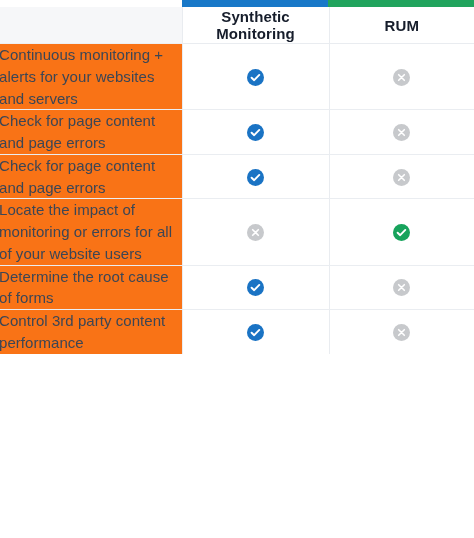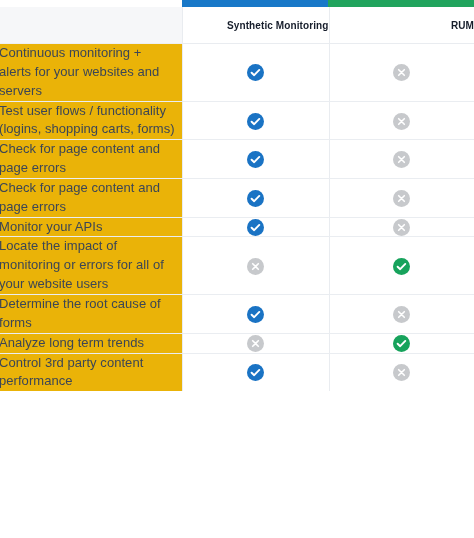--- a/index.html
+++ b/index.html
@@ -49,25 +49,25 @@
   }
   table.cmp col.c-feature { width: 182px; }
   table.cmp col.c-syn     { width: 147px; }
   table.cmp col.c-rum     { width: 145px; }
 
   
   thead th {
     height: 36px;
     padding: 0;
     background: #ffffff;
-    font-size: 10px;
+    font-size: 15px;
     font-weight: bold;
     color: #161d2b;
     letter-spacing: 0.1px;
-    text-align: right;
+    text-align: center;
     vertical-align: middle;
     border-bottom: 1px solid #e9ecf0;
   }
   thead th.th-feature {
     background: #f6f7f9;
     border-bottom: 1px solid #eef0f3;
   }
   thead th.th-syn {
     border-left: 1px solid #e9ecf0;
     border-right: 1px solid #e9ecf0;
@@ -76,23 +76,23 @@
   
   tbody td {
     padding: 0;
     vertical-align: middle;
     border-bottom: 1px solid #eaedf1;
     background: #ffffff;
   }
   tbody tr:last-child td { border-bottom: none; }
 
   td.feature-cell {
-    background: #eab308;
+    background: #f97316;
     padding: 0 6px 0 1px;
-    font-size: 13px;
+    font-size: 15px;
     line-height: 1.45;
     color: #3c4655;
     letter-spacing: 0.05px;
   }
   td.feature-cell .feature-text {
     display: block;
     margin-left: -2px;
   }
   td.icon-cell {
     text-align: center;
@@ -149,31 +149,20 @@
           </td>
           <td class="icon-cell syn"><span class="status-icon" style="background: rgb(26, 115, 196);"><svg viewBox="0 0 17 17" xmlns="http://www.w3.org/2000/svg">
                 <path d="M4.6 8.7 L7.2 11.2 L12.3 5.9" fill="none" stroke="#ffffff" stroke-width="1.9" stroke-linecap="round" stroke-linejoin="round"></path>
               </svg></span></td>
           <td class="icon-cell rum"><span class="status-icon" style="background: rgb(199, 201, 204);"><svg viewBox="0 0 17 17" xmlns="http://www.w3.org/2000/svg">
                 <path d="M5.7 5.7 L11.3 11.3 M11.3 5.7 L5.7 11.3" fill="none" stroke="#ffffff" stroke-width="1.6" stroke-linecap="round"></path>
               </svg></span></td>
         </tr>
         <tr>
           <td class="feature-cell">
-            <span class="feature-text">Test user flows / functionality (logins, shopping carts, forms)</span>
-          </td>
-          <td class="icon-cell syn"><span class="status-icon" style="background: rgb(26, 115, 196);"><svg viewBox="0 0 17 17" xmlns="http://www.w3.org/2000/svg">
-                <path d="M4.6 8.7 L7.2 11.2 L12.3 5.9" fill="none" stroke="#ffffff" stroke-width="1.9" stroke-linecap="round" stroke-linejoin="round"></path>
-              </svg></span></td>
-          <td class="icon-cell rum"><span class="status-icon" style="background: rgb(199, 201, 204);"><svg viewBox="0 0 17 17" xmlns="http://www.w3.org/2000/svg">
-                <path d="M5.7 5.7 L11.3 11.3 M11.3 5.7 L5.7 11.3" fill="none" stroke="#ffffff" stroke-width="1.6" stroke-linecap="round"></path>
-              </svg></span></td>
-        </tr>
-        <tr>
-          <td class="feature-cell">
             <span class="feature-text">Check for page content and page errors</span>
           </td>
           <td class="icon-cell syn"><span class="status-icon" style="background: rgb(26, 115, 196);"><svg viewBox="0 0 17 17" xmlns="http://www.w3.org/2000/svg">
                 <path d="M4.6 8.7 L7.2 11.2 L12.3 5.9" fill="none" stroke="#ffffff" stroke-width="1.9" stroke-linecap="round" stroke-linejoin="round"></path>
               </svg></span></td>
           <td class="icon-cell rum"><span class="status-icon" style="background: rgb(199, 201, 204);"><svg viewBox="0 0 17 17" xmlns="http://www.w3.org/2000/svg">
                 <path d="M5.7 5.7 L11.3 11.3 M11.3 5.7 L5.7 11.3" fill="none" stroke="#ffffff" stroke-width="1.6" stroke-linecap="round"></path>
               </svg></span></td>
         </tr>
         <tr>
@@ -182,60 +171,38 @@
           </td>
           <td class="icon-cell syn"><span class="status-icon" style="background: rgb(26, 115, 196);"><svg viewBox="0 0 17 17" xmlns="http://www.w3.org/2000/svg">
                 <path d="M4.6 8.7 L7.2 11.2 L12.3 5.9" fill="none" stroke="#ffffff" stroke-width="1.9" stroke-linecap="round" stroke-linejoin="round"></path>
               </svg></span></td>
           <td class="icon-cell rum"><span class="status-icon" style="background: rgb(199, 201, 204);"><svg viewBox="0 0 17 17" xmlns="http://www.w3.org/2000/svg">
                 <path d="M5.7 5.7 L11.3 11.3 M11.3 5.7 L5.7 11.3" fill="none" stroke="#ffffff" stroke-width="1.6" stroke-linecap="round"></path>
               </svg></span></td>
         </tr>
         <tr>
           <td class="feature-cell">
-            <span class="feature-text">Monitor your APIs</span>
-          </td>
-          <td class="icon-cell syn"><span class="status-icon" style="background: rgb(26, 115, 196);"><svg viewBox="0 0 17 17" xmlns="http://www.w3.org/2000/svg">
-                <path d="M4.6 8.7 L7.2 11.2 L12.3 5.9" fill="none" stroke="#ffffff" stroke-width="1.9" stroke-linecap="round" stroke-linejoin="round"></path>
-              </svg></span></td>
-          <td class="icon-cell rum"><span class="status-icon" style="background: rgb(199, 201, 204);"><svg viewBox="0 0 17 17" xmlns="http://www.w3.org/2000/svg">
-                <path d="M5.7 5.7 L11.3 11.3 M11.3 5.7 L5.7 11.3" fill="none" stroke="#ffffff" stroke-width="1.6" stroke-linecap="round"></path>
-              </svg></span></td>
-        </tr>
-        <tr>
-          <td class="feature-cell">
             <span class="feature-text">Locate the impact of monitoring or errors for all of your website users</span>
           </td>
           <td class="icon-cell syn"><span class="status-icon" style="background: rgb(199, 201, 204);"><svg viewBox="0 0 17 17" xmlns="http://www.w3.org/2000/svg">
                 <path d="M5.7 5.7 L11.3 11.3 M11.3 5.7 L5.7 11.3" fill="none" stroke="#ffffff" stroke-width="1.6" stroke-linecap="round"></path>
               </svg></span></td>
           <td class="icon-cell rum"><span class="status-icon" style="background: rgb(23, 163, 92);"><svg viewBox="0 0 17 17" xmlns="http://www.w3.org/2000/svg">
                 <path d="M4.6 8.7 L7.2 11.2 L12.3 5.9" fill="none" stroke="#ffffff" stroke-width="1.9" stroke-linecap="round" stroke-linejoin="round"></path>
               </svg></span></td>
         </tr>
         <tr>
           <td class="feature-cell">
             <span class="feature-text">Determine the root cause of forms</span>
           </td>
           <td class="icon-cell syn"><span class="status-icon" style="background: rgb(26, 115, 196);"><svg viewBox="0 0 17 17" xmlns="http://www.w3.org/2000/svg">
                 <path d="M4.6 8.7 L7.2 11.2 L12.3 5.9" fill="none" stroke="#ffffff" stroke-width="1.9" stroke-linecap="round" stroke-linejoin="round"></path>
               </svg></span></td>
           <td class="icon-cell rum"><span class="status-icon" style="background: rgb(199, 201, 204);"><svg viewBox="0 0 17 17" xmlns="http://www.w3.org/2000/svg">
                 <path d="M5.7 5.7 L11.3 11.3 M11.3 5.7 L5.7 11.3" fill="none" stroke="#ffffff" stroke-width="1.6" stroke-linecap="round"></path>
-              </svg></span></td>
-        </tr>
-        <tr>
-          <td class="feature-cell">
-            <span class="feature-text">Analyze long term trends</span>
-          </td>
-          <td class="icon-cell syn"><span class="status-icon" style="background: rgb(199, 201, 204);"><svg viewBox="0 0 17 17" xmlns="http://www.w3.org/2000/svg">
-                <path d="M5.7 5.7 L11.3 11.3 M11.3 5.7 L5.7 11.3" fill="none" stroke="#ffffff" stroke-width="1.6" stroke-linecap="round"></path>
-              </svg></span></td>
-          <td class="icon-cell rum"><span class="status-icon" style="background: rgb(23, 163, 92);"><svg viewBox="0 0 17 17" xmlns="http://www.w3.org/2000/svg">
-                <path d="M4.6 8.7 L7.2 11.2 L12.3 5.9" fill="none" stroke="#ffffff" stroke-width="1.9" stroke-linecap="round" stroke-linejoin="round"></path>
               </svg></span></td>
         </tr>
         <tr>
           <td class="feature-cell">
             <span class="feature-text">Control 3rd party content performance</span>
           </td>
           <td class="icon-cell syn"><span class="status-icon" style="background: rgb(26, 115, 196);"><svg viewBox="0 0 17 17" xmlns="http://www.w3.org/2000/svg">
                 <path d="M4.6 8.7 L7.2 11.2 L12.3 5.9" fill="none" stroke="#ffffff" stroke-width="1.9" stroke-linecap="round" stroke-linejoin="round"></path>
               </svg></span></td>
           <td class="icon-cell rum"><span class="status-icon" style="background: rgb(199, 201, 204);"><svg viewBox="0 0 17 17" xmlns="http://www.w3.org/2000/svg">

